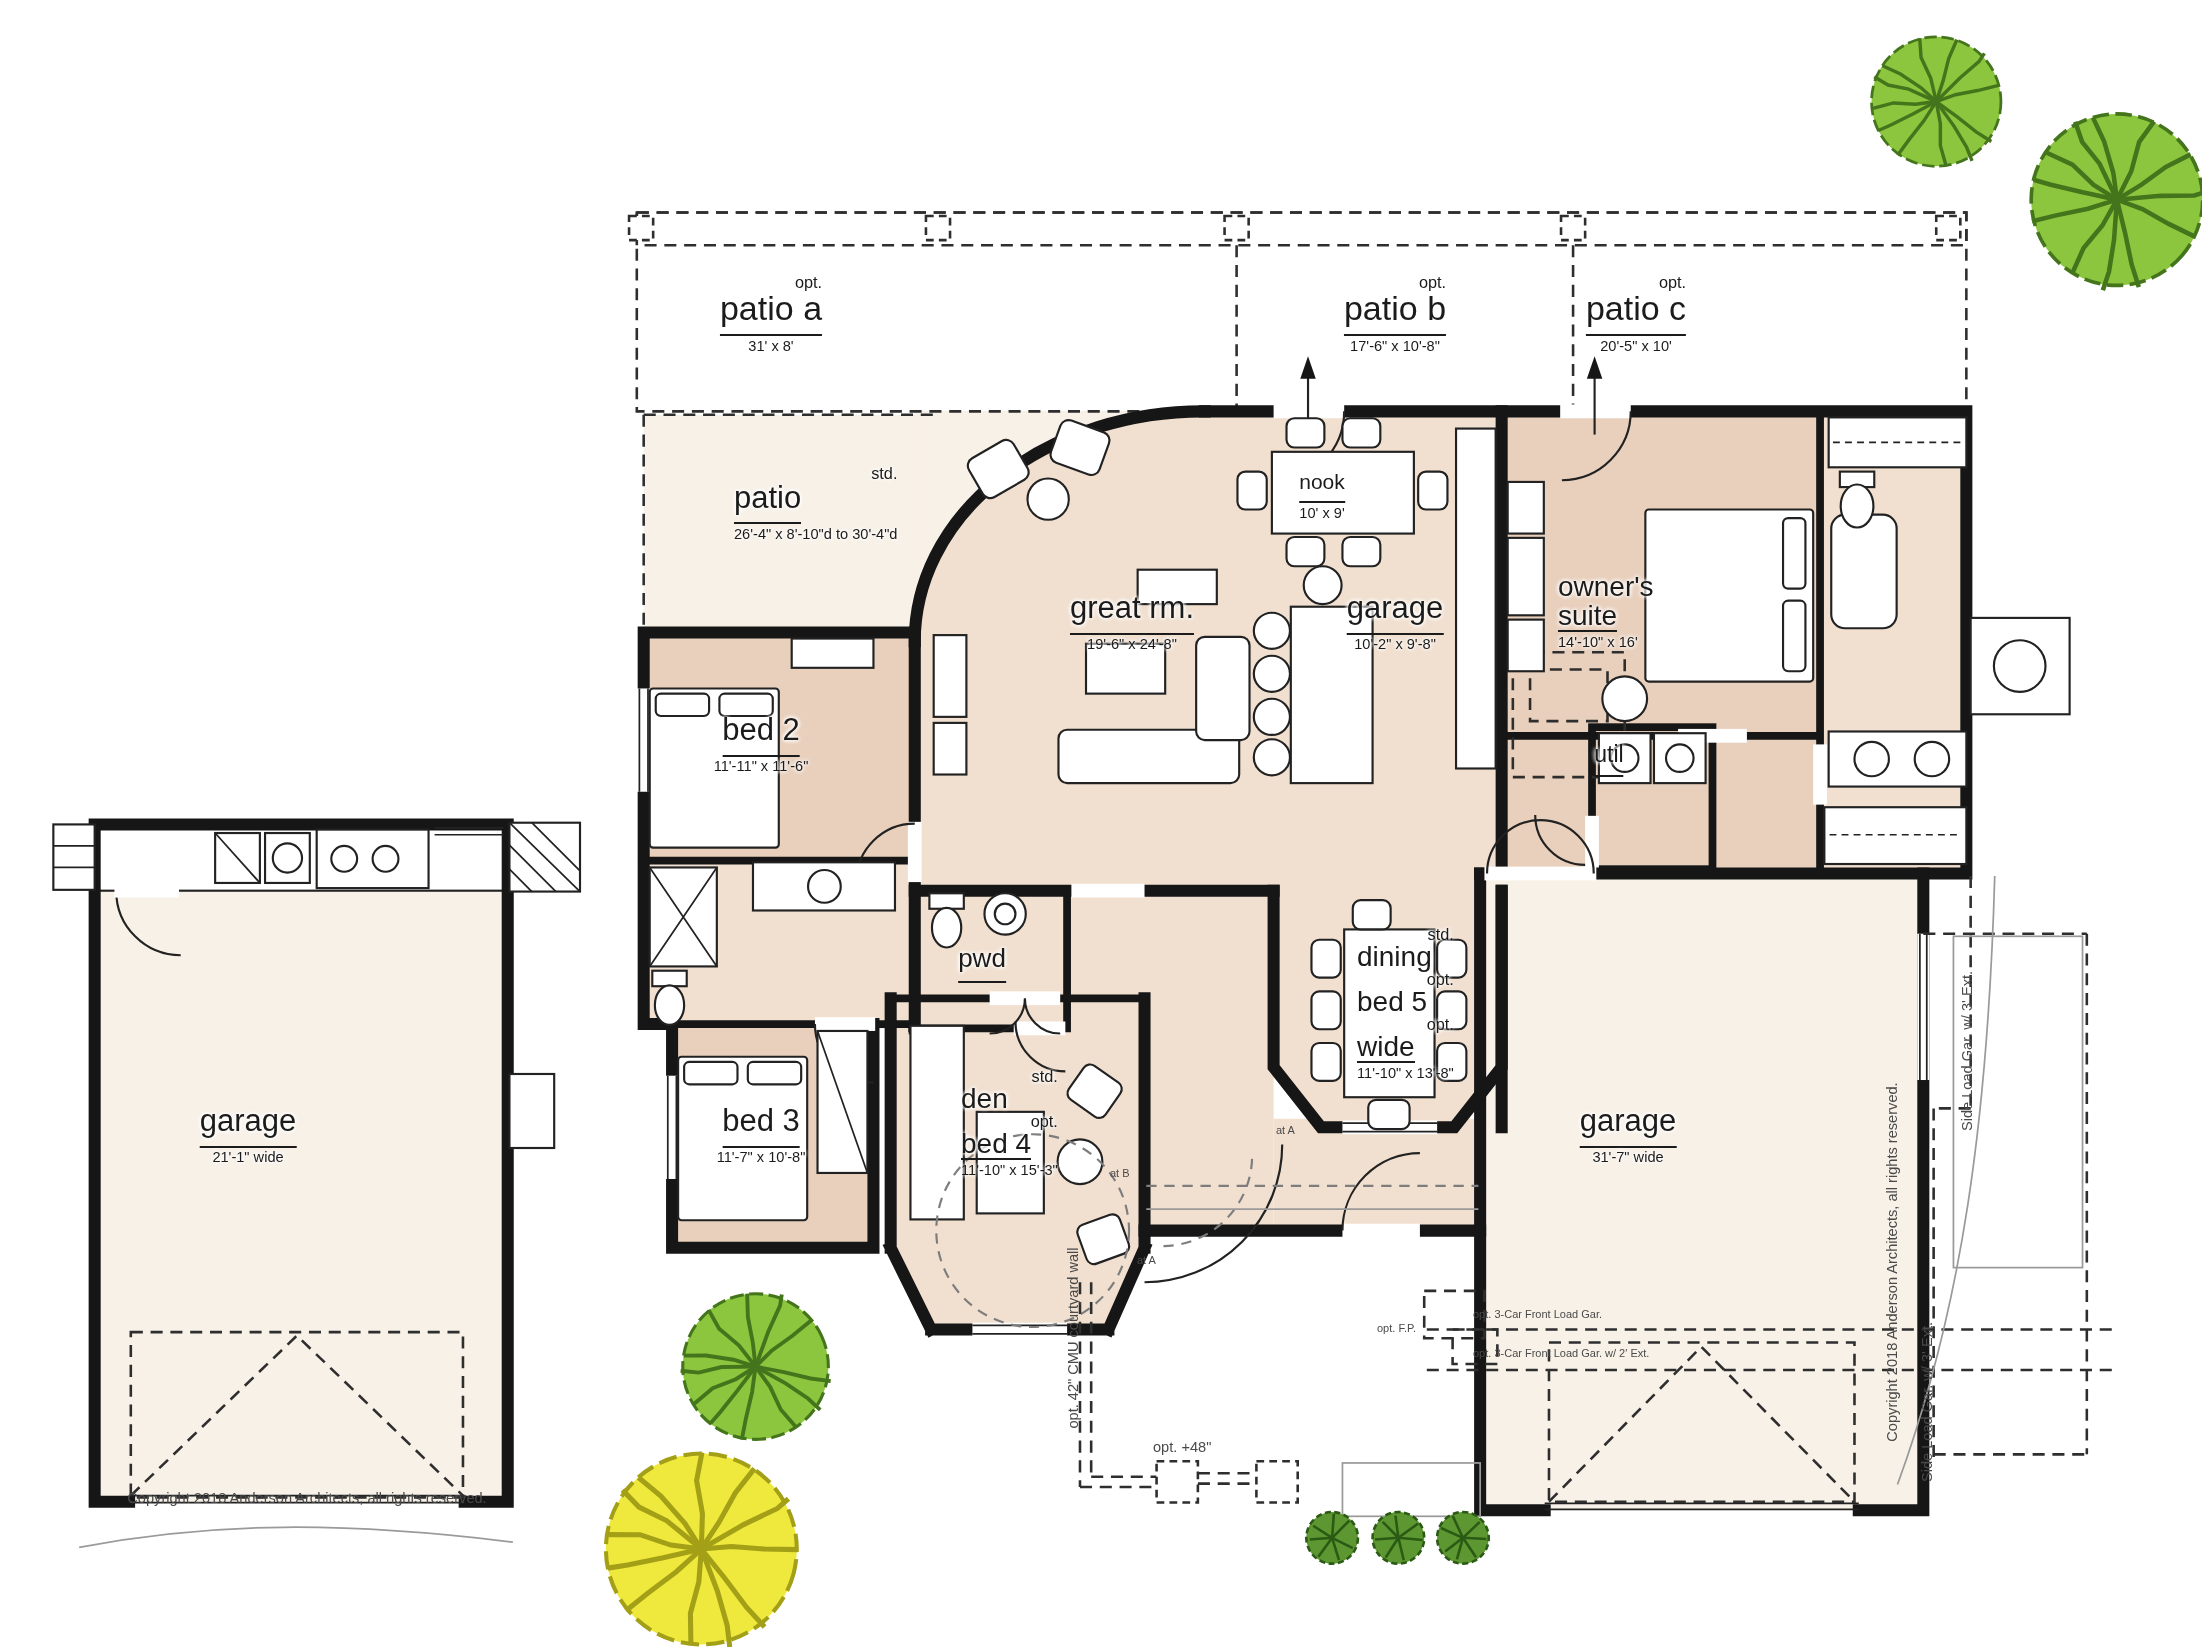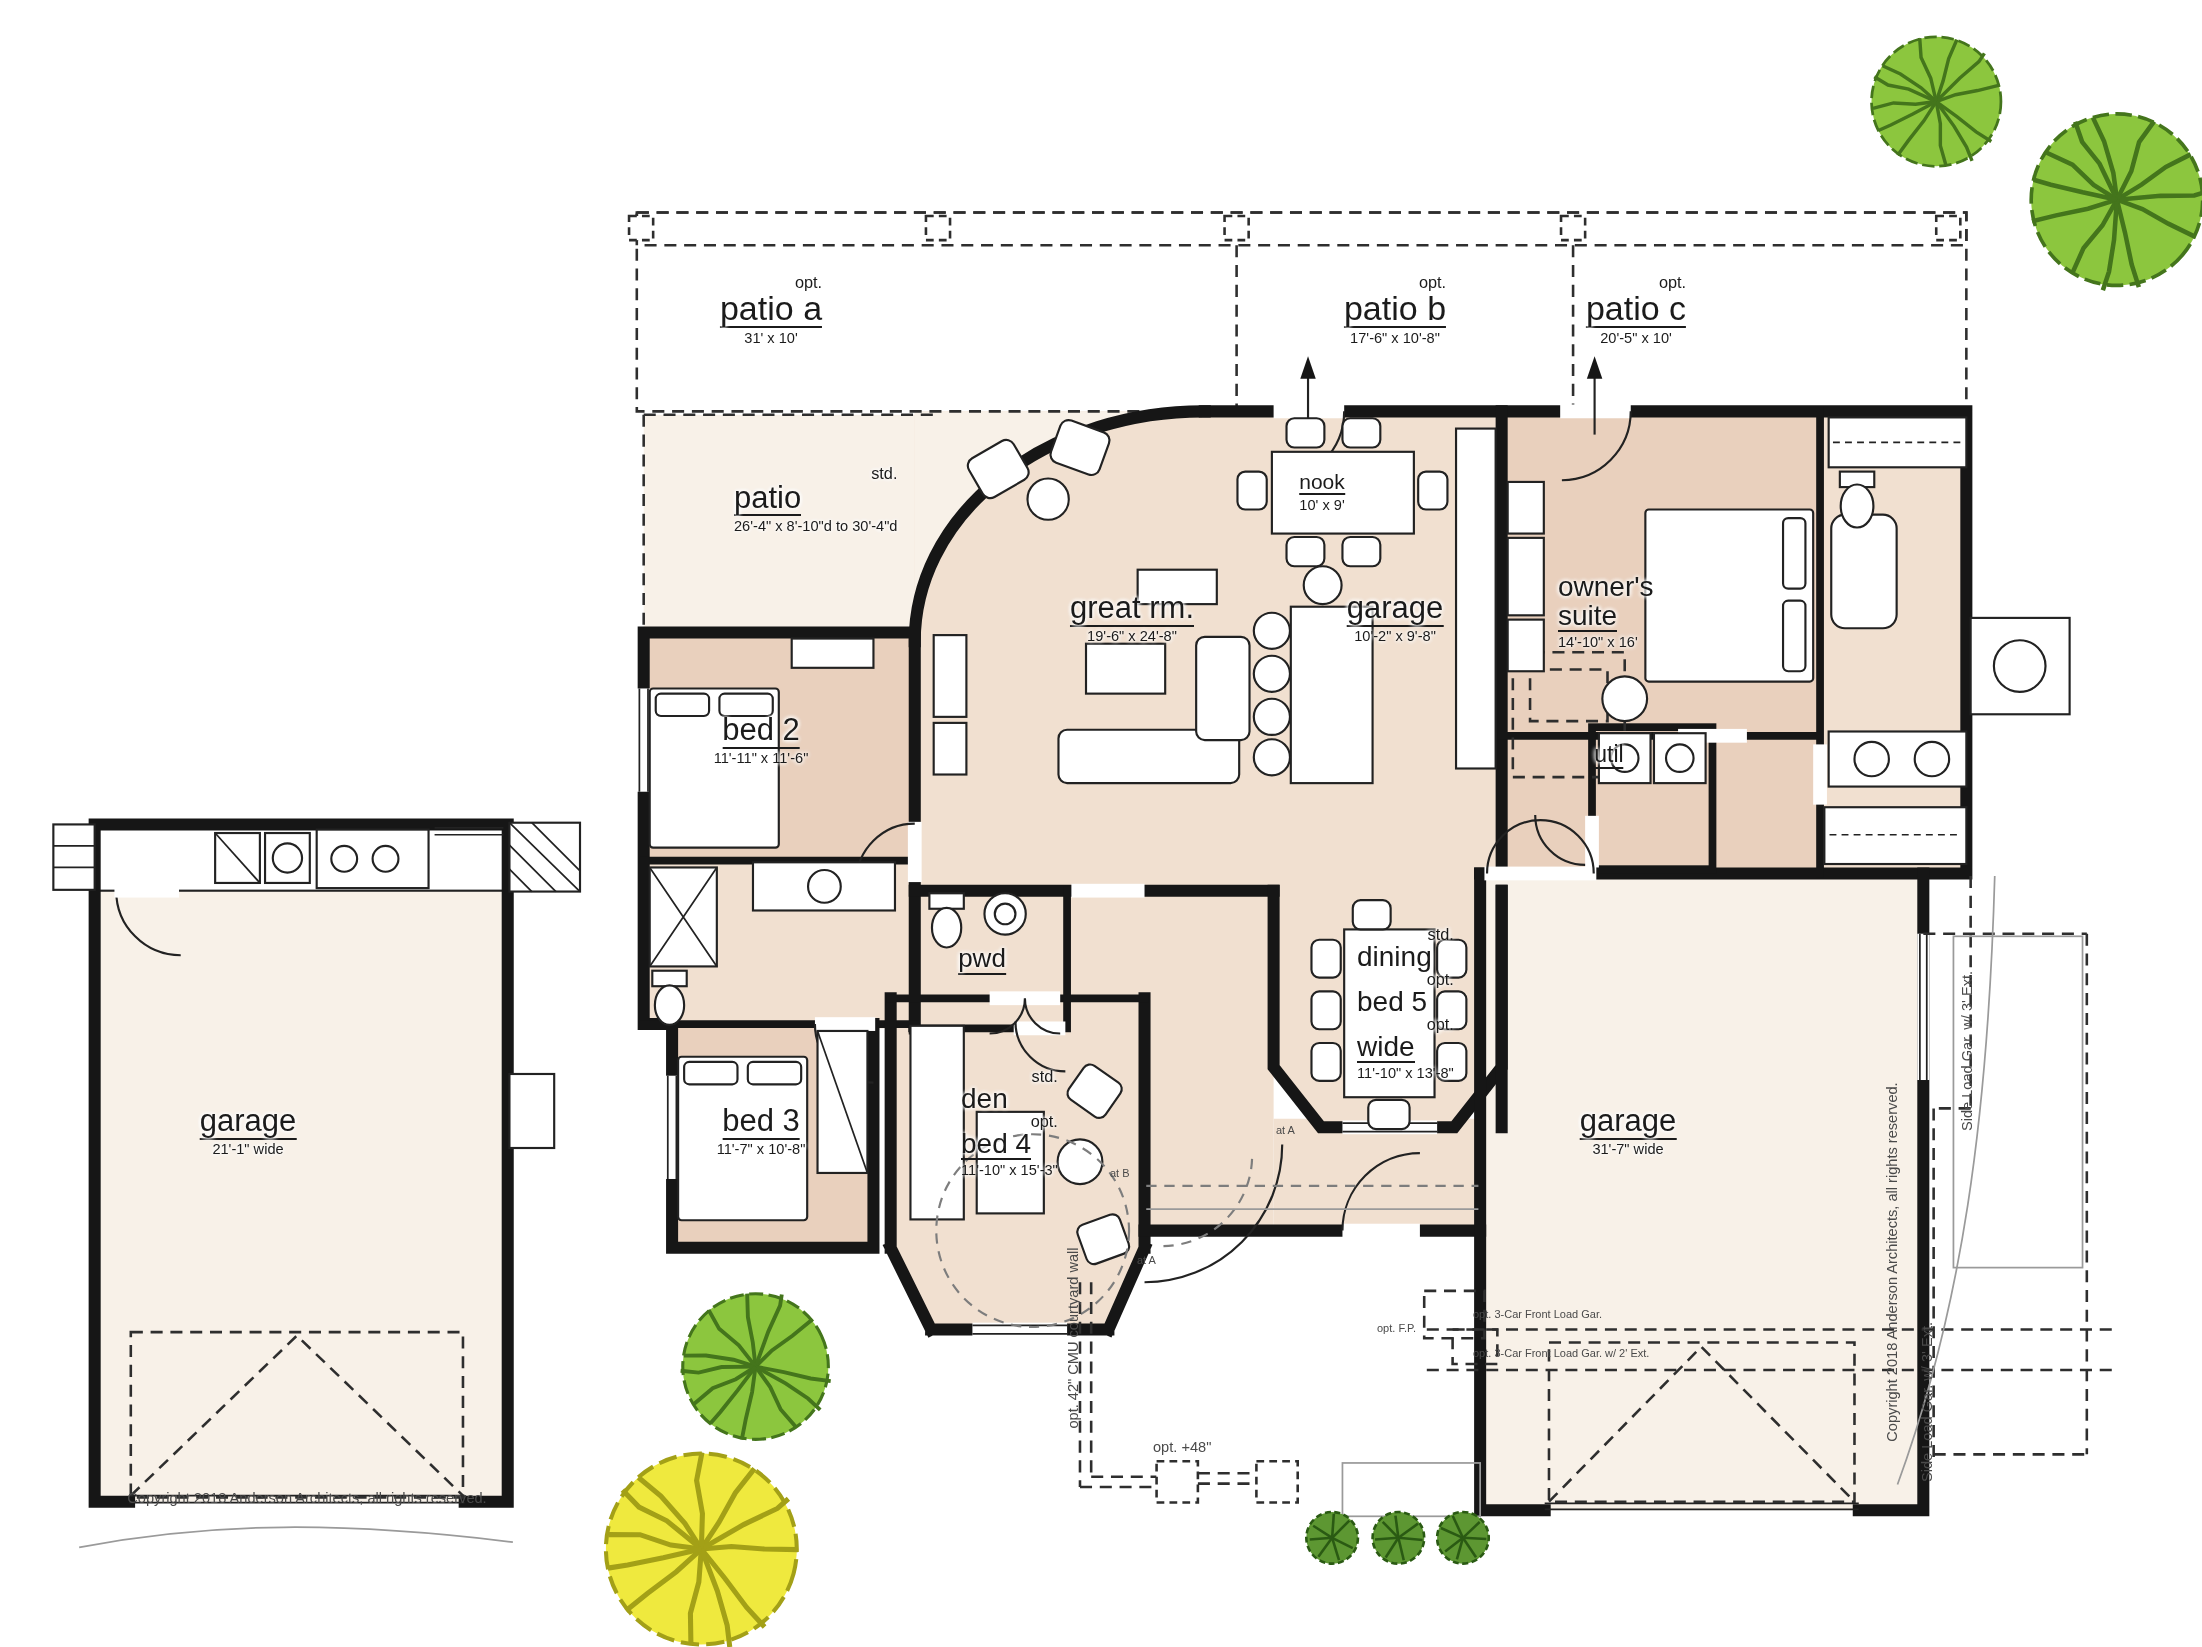--- a/index.html
+++ b/index.html
@@ -17,21 +17,21 @@
   .dashf  {stroke:#2e2e2e;stroke-width:3;fill:#fff;stroke-dasharray:9 6;}
   .gray   {stroke:#9a9a9a;stroke-width:2;fill:none;}
   .graydash{stroke:#7d7d7d;stroke-width:2.5;fill:none;stroke-dasharray:12 9;}
   .arrow  {fill:var(--wall);}
 
   
   .lbl{position:absolute;color:#1b1b1b;line-height:1.02;white-space:nowrap;z-index:5;
        text-shadow:0 0 4.3px #fff,0 0 4.3px #fff,0 0 5.2px #fff;}
   .lbl.center{transform:translateX(-50%);text-align:center;}
   .lbl .tag{display:block;font-size:16.3px;text-align:right;}
-  .lbl .nm{display:inline-block;font-size:31px;border-bottom:2.6px solid #1b1b1b;padding-bottom:1px;}
+  .lbl .nm{display:inline-block;font-size:31px;border-bottom:2.6px solid #1b1b1b;padding-bottom:9px;}
   .lbl .nm.big{font-size:34px;}
   .lbl .nm2{display:block;font-size:28px;}
   .lbl .nm2.last{border-bottom:2.6px solid #1b1b1b;display:inline-block;}
   .lbl .dm{display:block;font-size:14.6px;margin-top:2.6px;}
   .ann{position:absolute;font-size:11px;color:#4a4a4a;white-space:nowrap;z-index:5;}
   .ann.small{font-size:14.6px;}
   .vert{transform:translate(-50%,-50%) rotate(-90deg);transform-origin:center;}
 
   
   .tree-g{--tf:var(--tree_fill);--ts:var(--tree_stroke);}
@@ -357,21 +357,21 @@
     <use href="#treeSym" x="-100" y="-100" width="200" height="200" class="tree-y" transform="translate(815,1800) scale(1.18) rotate(15)"></use>
     <use href="#shrubSym" x="-40" y="-40" width="80" height="80" class="shrub-c" transform="translate(1548,1787)"></use>
     <use href="#shrubSym" x="-40" y="-40" width="80" height="80" class="shrub-c" transform="translate(1625,1787) rotate(50)"></use>
     <use href="#shrubSym" x="-40" y="-40" width="80" height="80" class="shrub-c" transform="translate(1700,1787) rotate(-70)"></use>
   </g>
 </svg>
 
 <div class="lbl center" style="left:771px;top:274px">
   <span class="tag">opt.</span>
   <span class="nm big">patio a</span>
-  <span class="dm">31' x 10'</span>
+  <span class="dm">31' x 8'</span>
 </div>
 <div class="lbl center" style="left:1395px;top:274px">
   <span class="tag">opt.</span>
   <span class="nm big">patio b</span>
   <span class="dm">17'-6" x 10'-8"</span>
 </div>
 <div class="lbl center" style="left:1636px;top:274px">
   <span class="tag">opt.</span>
   <span class="nm big">patio c</span>
   <span class="dm">20'-5" x 10'</span>

